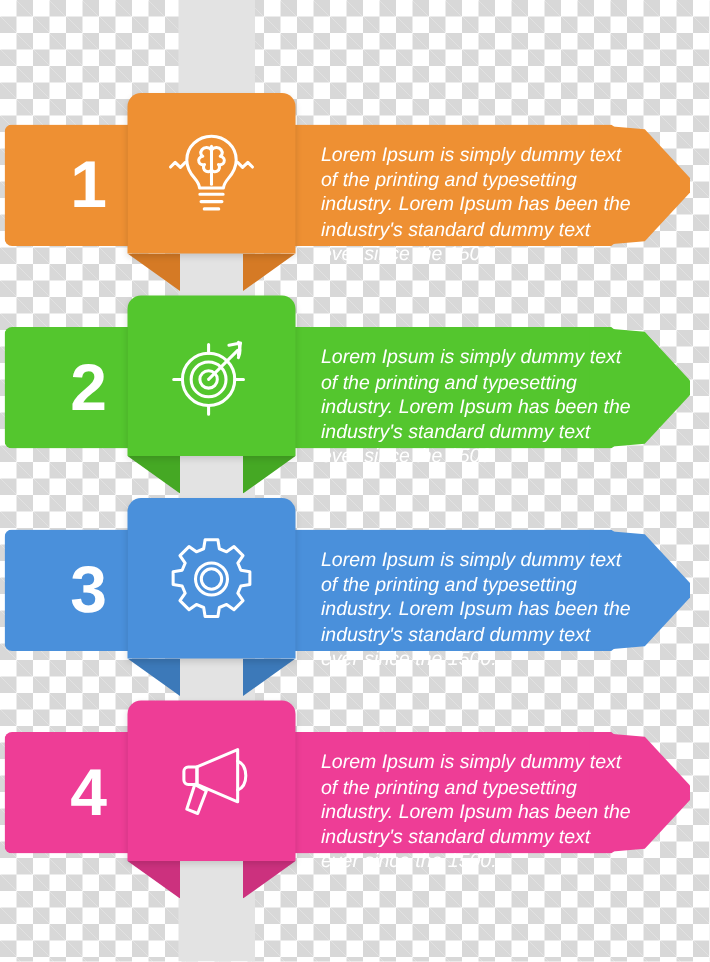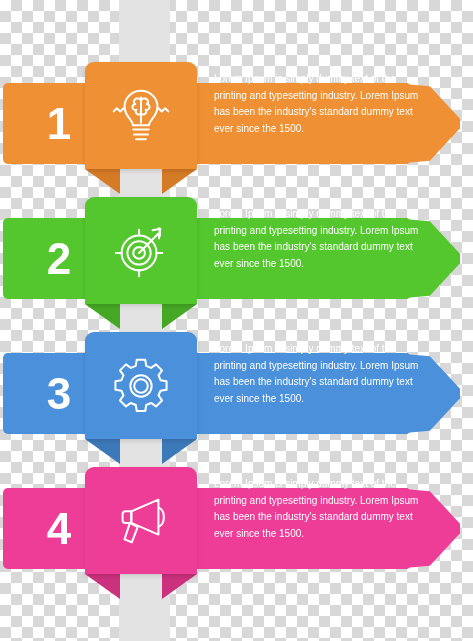--- a/index.html
+++ b/index.html
@@ -48,22 +48,22 @@
   
   .num{
     position:absolute;left:0;top:30px;width:118px;height:81px;
     display:flex;align-items:center;justify-content:center;
     color:#ffffff;font-size:44px;font-weight:bold;line-height:1;
     letter-spacing:0;
   }
 
   
   .copy{
-    position:absolute;left:214px;top:18px;width:208px;
-    color:#ffffff;font-size:10px;line-height:16.6px;
+    position:absolute;left:214px;top:42px;width:208px;
+    color:#ffffff;font-size:13px;line-height:16.6px;font-style:italic;
   }
 
   
   .card{
     position:absolute;left:85px;top:9px;width:112px;height:107px;
     border-radius:9px 9px 0 0;
     display:flex;align-items:center;justify-content:center;
     box-shadow:0 2px 4px rgba(0,0,0,.13);
   }
   .card svg{width:62px;height:62px;display:block;}

